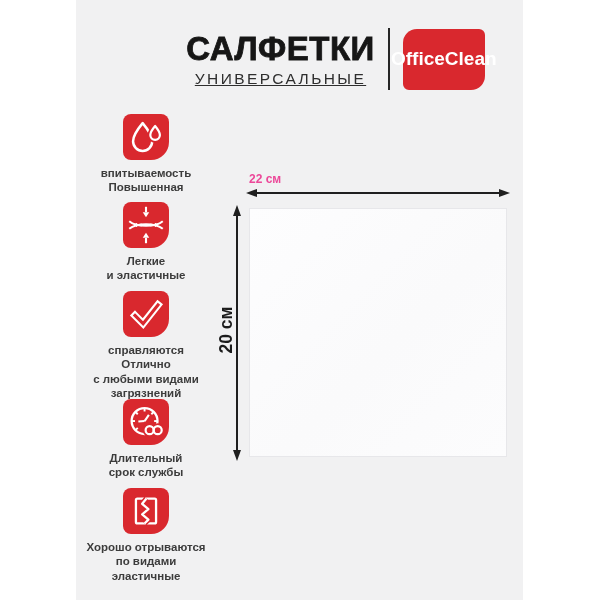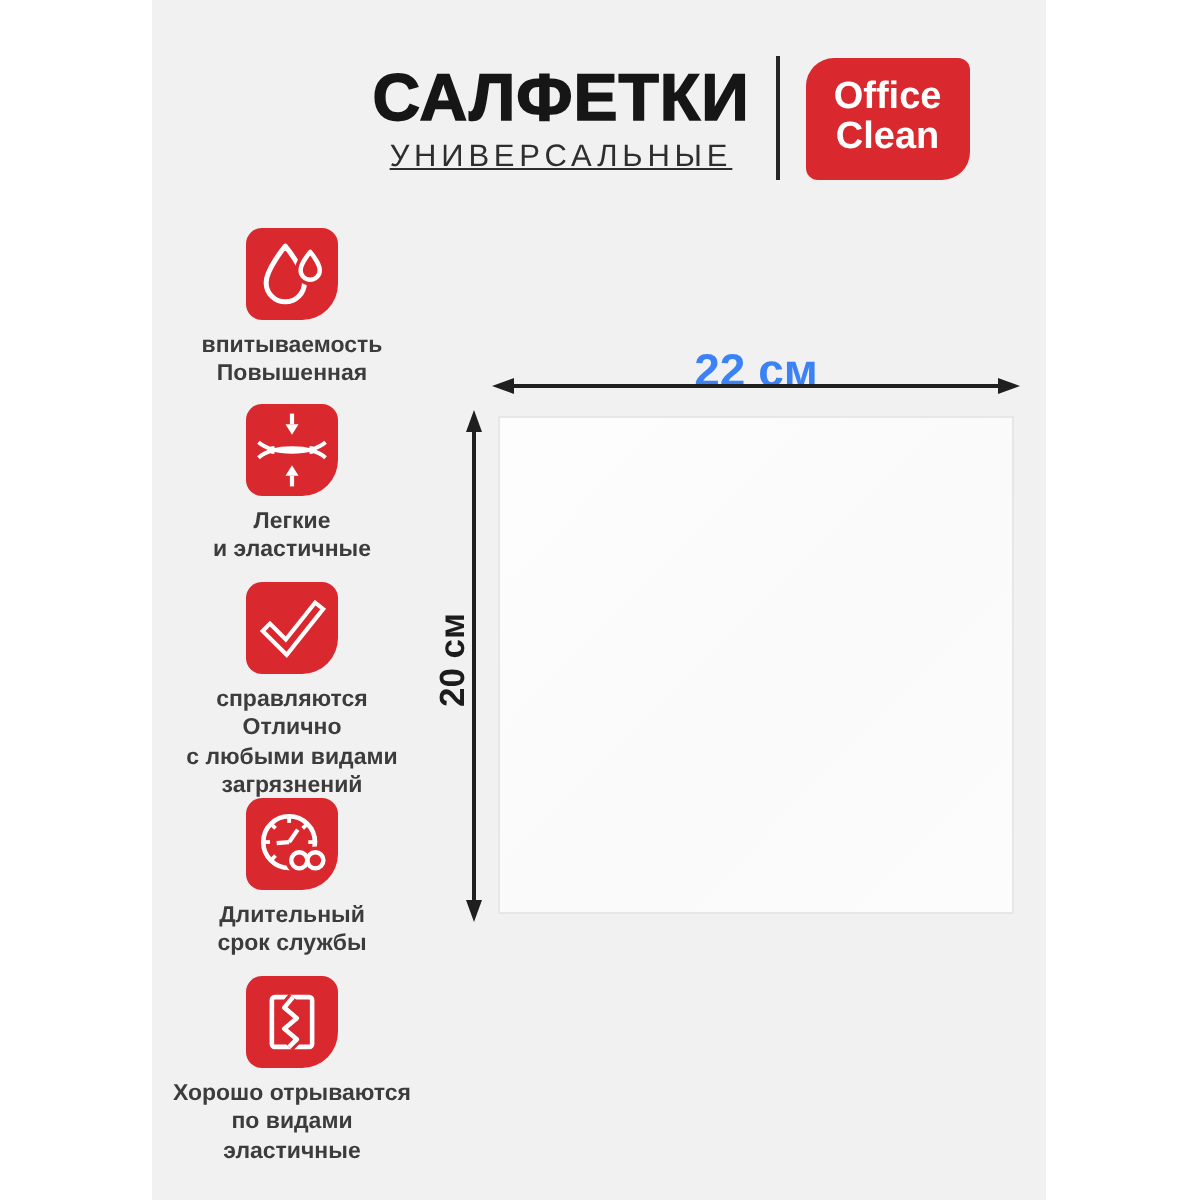--- a/index.html
+++ b/index.html
@@ -22,21 +22,21 @@
     line-height:1; -webkit-text-stroke:.8px #161616;
   }
   .subtitle{
     margin-top:6px;font-size:15.5px;font-weight:400;letter-spacing:2.4px;
     color:#2e2e2e;line-height:1;text-decoration:underline;
   }
   .divider{width:2px;height:62px;background:#262626;}
   .logo{
     width:82px;height:61px;background:#d9282e;
     border-radius:14px 6px 14px 6px;
-    display:flex;flex-direction:column;align-items:center;justify-content:center;
+    display:flex;flex-direction:row;align-items:center;justify-content:center;
     color:#ffffff;font-weight:700;font-size:19px;line-height:1.07;
   }
   
   .feature{
     position:absolute;left:76px;width:140px;text-align:center;
   }
   .f1{top:114px}.f2{top:202px}.f3{top:291px}.f4{top:399px}.f5{top:488px}
   .icon-box{
     width:46px;height:46px;margin:0 auto;background:#d9282e;
     border-radius:8px 8px 18px 8px;
@@ -47,22 +47,22 @@
     margin-top:6px;font-size:11.5px;font-weight:700;color:#3c3c3c;
     line-height:1.25;
   }
   
   .napkin{
     position:absolute;left:249px;top:208px;width:258px;height:249px;
     background:linear-gradient(135deg,#fdfdfe 0%,#fafafb 55%,#fcfcfd 100%);
     border:1px solid #e7e7ea;box-sizing:border-box;
   }
   .dim-h-label{
-    position:absolute;left:249px;top:172px;width:258px;text-align:center;
-    font-size:23px;font-weight:700;color:#3b82f6;
+    position:absolute;left:249px;top:172px;width:258px;text-align:left;
+    font-size:12px;font-weight:700;color:#ec4899;
   }
   .dim-v-label{
     position:absolute;left:196px;top:320px;width:60px;height:20px;text-align:center;
     font-size:17.5px;font-weight:700;color:#1c1c1c;
     transform:rotate(-90deg);
   }
   .arrow-h{position:absolute;left:245px;top:187px;}
   .arrow-v{position:absolute;left:231px;top:204px;}
 </style>
 </head>

